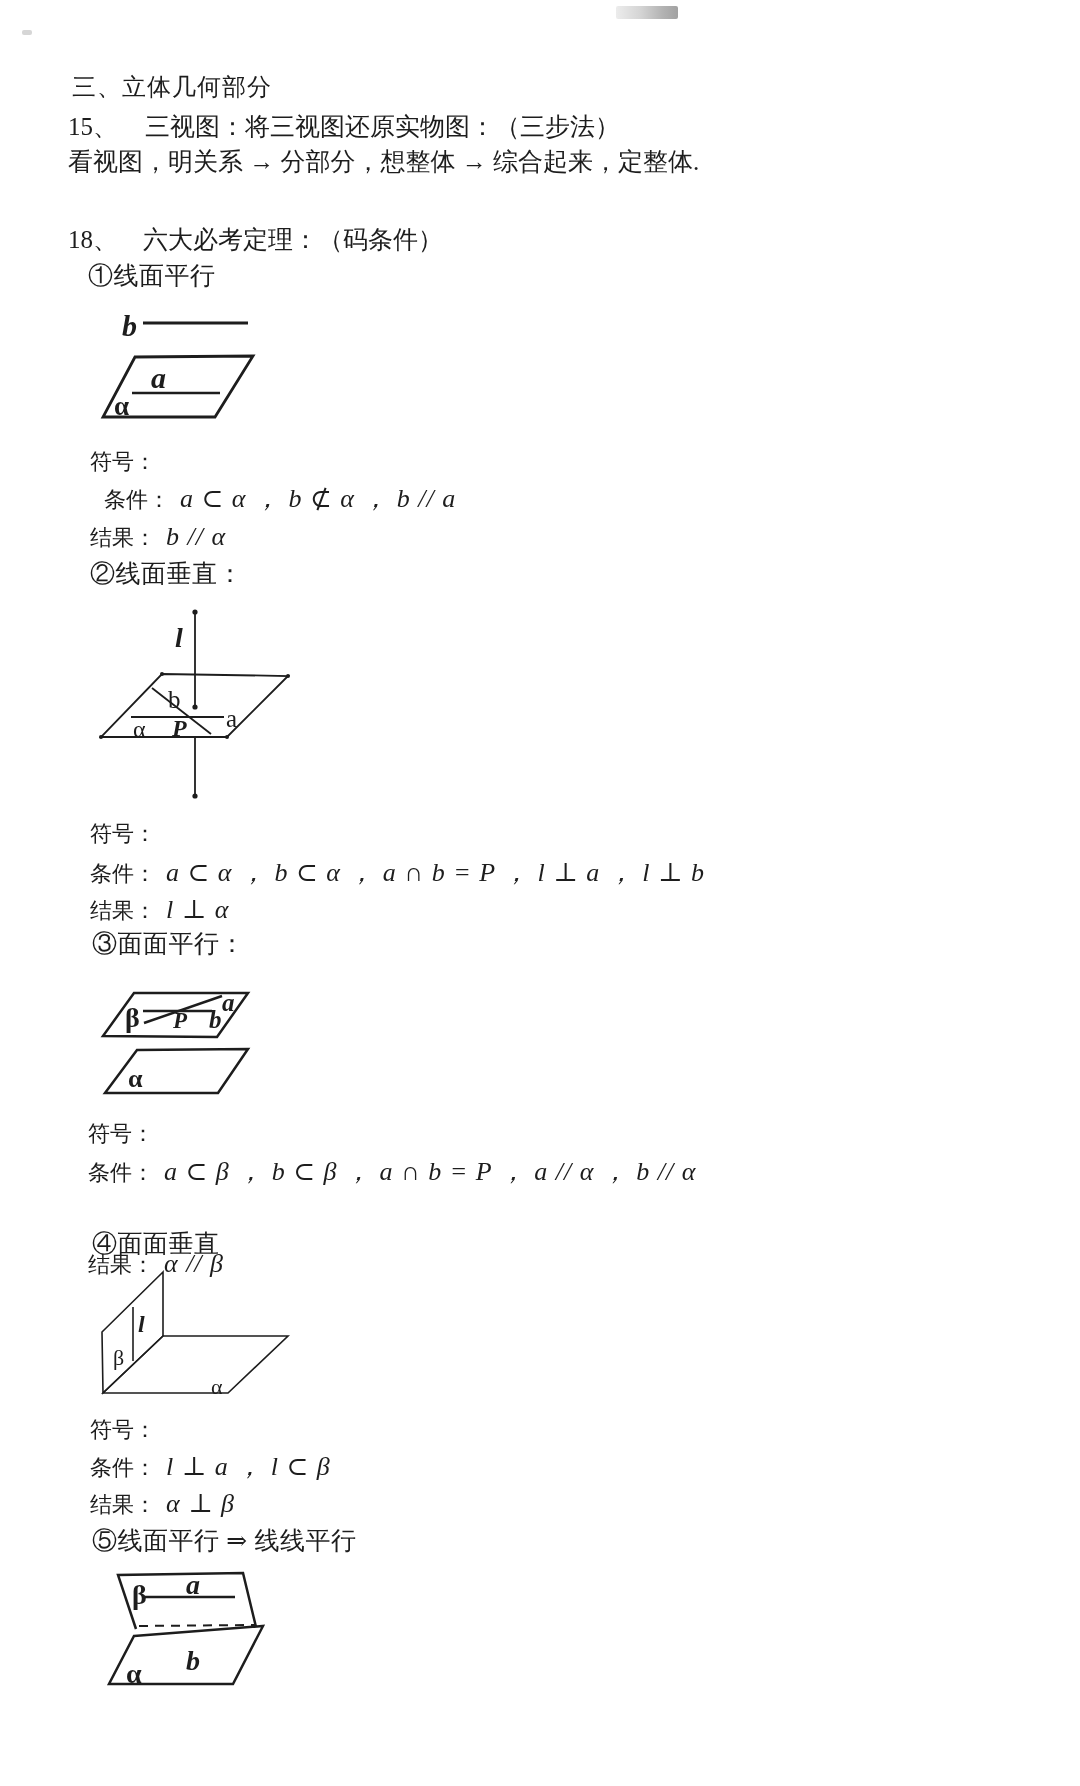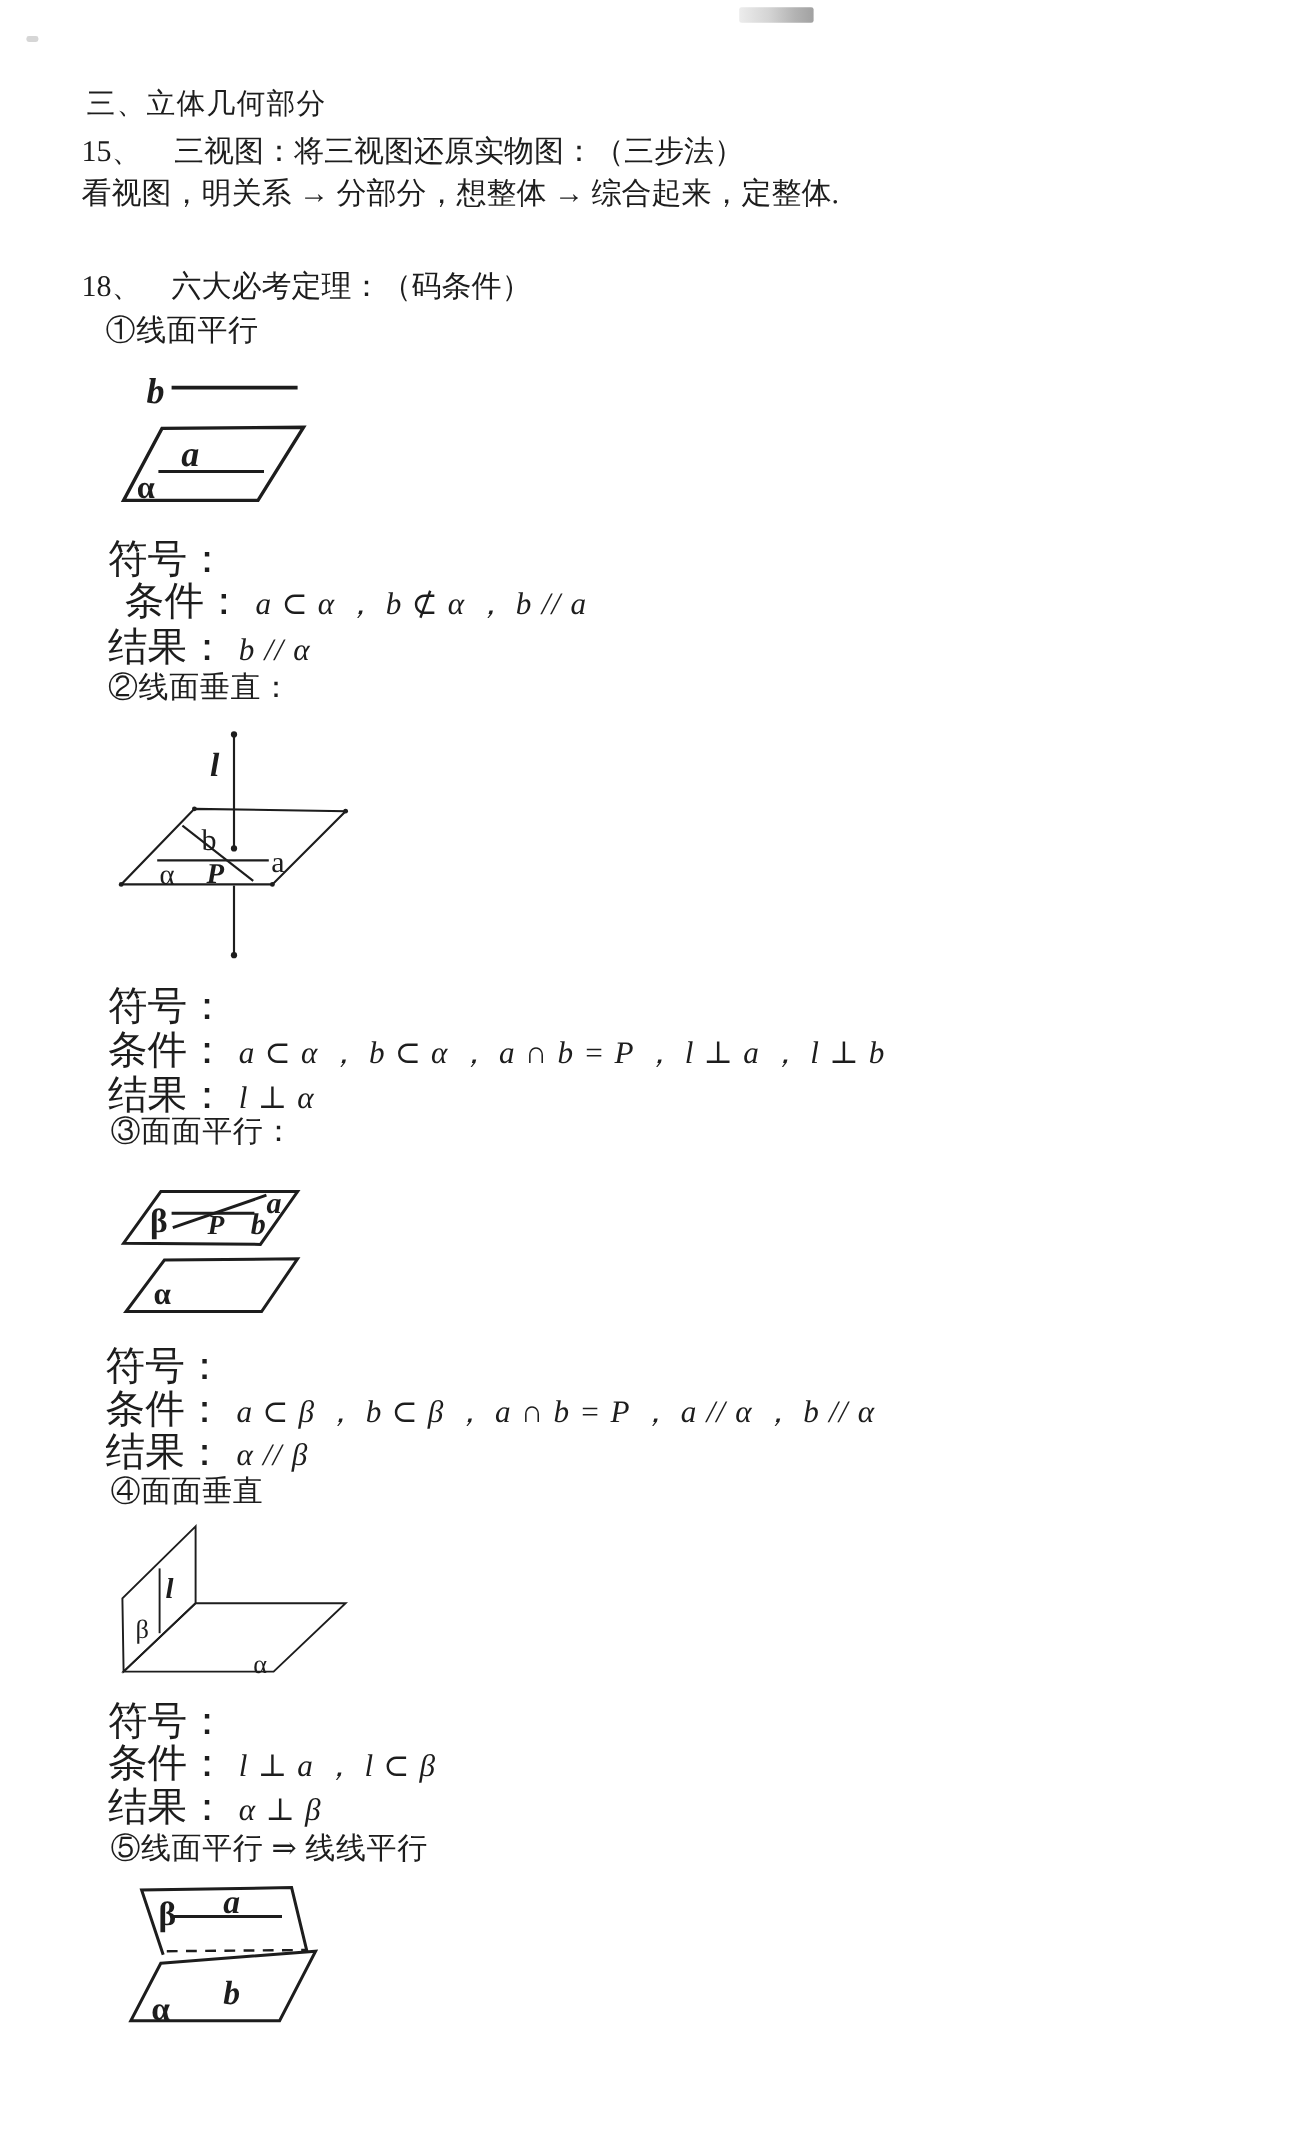--- a/index.html
+++ b/index.html
@@ -6,21 +6,21 @@
   .page {
     position:relative; width:1080px; height:1786px; background:#ffffff;
     font-family:"Liberation Serif","DejaVu Serif",serif; color:#1d1d1d;
     overflow:hidden;
   }
   .t { position:absolute; white-space:nowrap; line-height:1.15; }
   .title { font-size:24px; letter-spacing:1px; }
   .body25 { font-size:25px; }
   .num { display:inline-block; min-width:77px; font-size:25px; }
   .num16 { display:inline-block; min-width:75px; font-size:25px; }
-  .cjk { font-size:33px; }
+  .cjk { font-size:22px; }
   .math { font-style:italic; font-size:26px; margin-left:10px; letter-spacing:1px; }
   .heading { font-size:25px; letter-spacing:0.5px; }
   svg { position:absolute; overflow:visible; }
   svg text { font-family:"Liberation Serif","DejaVu Serif",serif; fill:#1d1d1d; }
   .lbl-bi { font-style:italic; font-weight:bold; }
   .lbl-b  { font-weight:bold; }
   .lbl-r  { font-weight:normal; }
   .smudge {
     position:absolute; left:616px; top:6px; width:62px; height:13px; opacity:.65;
     background:linear-gradient(90deg,#e2e2e2 0%,#bdbdbd 40%,#8a8a8a 75%,#6f6f6f 100%);
@@ -113,21 +113,21 @@
     <polygon points="42,67 153,66 123,110 10,110" fill="none" stroke="#1d1d1d" stroke-width="2.5"></polygon>
     <text x="33" y="104" font-size="26" class="lbl-b">α</text>
   </svg>
 
   <div class="t" style="left:88px; top:1121px;">
     <span class="cjk">符号：</span>
   </div>
   <div class="t" style="left:88px; top:1157px;">
     <span class="cjk">条件：</span><span class="math">a ⊂ β ，  b ⊂ β ，  a ∩ b = P ，  a // α ，  b // α</span>
   </div>
-  <div class="t" style="left:88px; top:1193px;text-align:center;">
+  <div class="t" style="left:88px; top:1249px;text-align:center;">
     <span class="cjk">结果：</span><span class="math">α // β</span>
   </div>
 
   <div class="t heading" style="left:92px; top:1230px;">④面面垂直</div>
 
   <svg style="left:95px; top:1265px;" width="200" height="135" viewBox="0 0 200 135">
     <polygon points="68,7 7,67 8,128 68,71" fill="none" stroke="#1d1d1d" stroke-width="1.6"></polygon>
     <line x1="38" y1="42" x2="38" y2="96" stroke="#1d1d1d" stroke-width="1.6"></line>
     <text x="43" y="67" font-size="24" class="lbl-bi">l</text>
     <text x="18" y="100" font-size="22" class="lbl-r">β</text>

